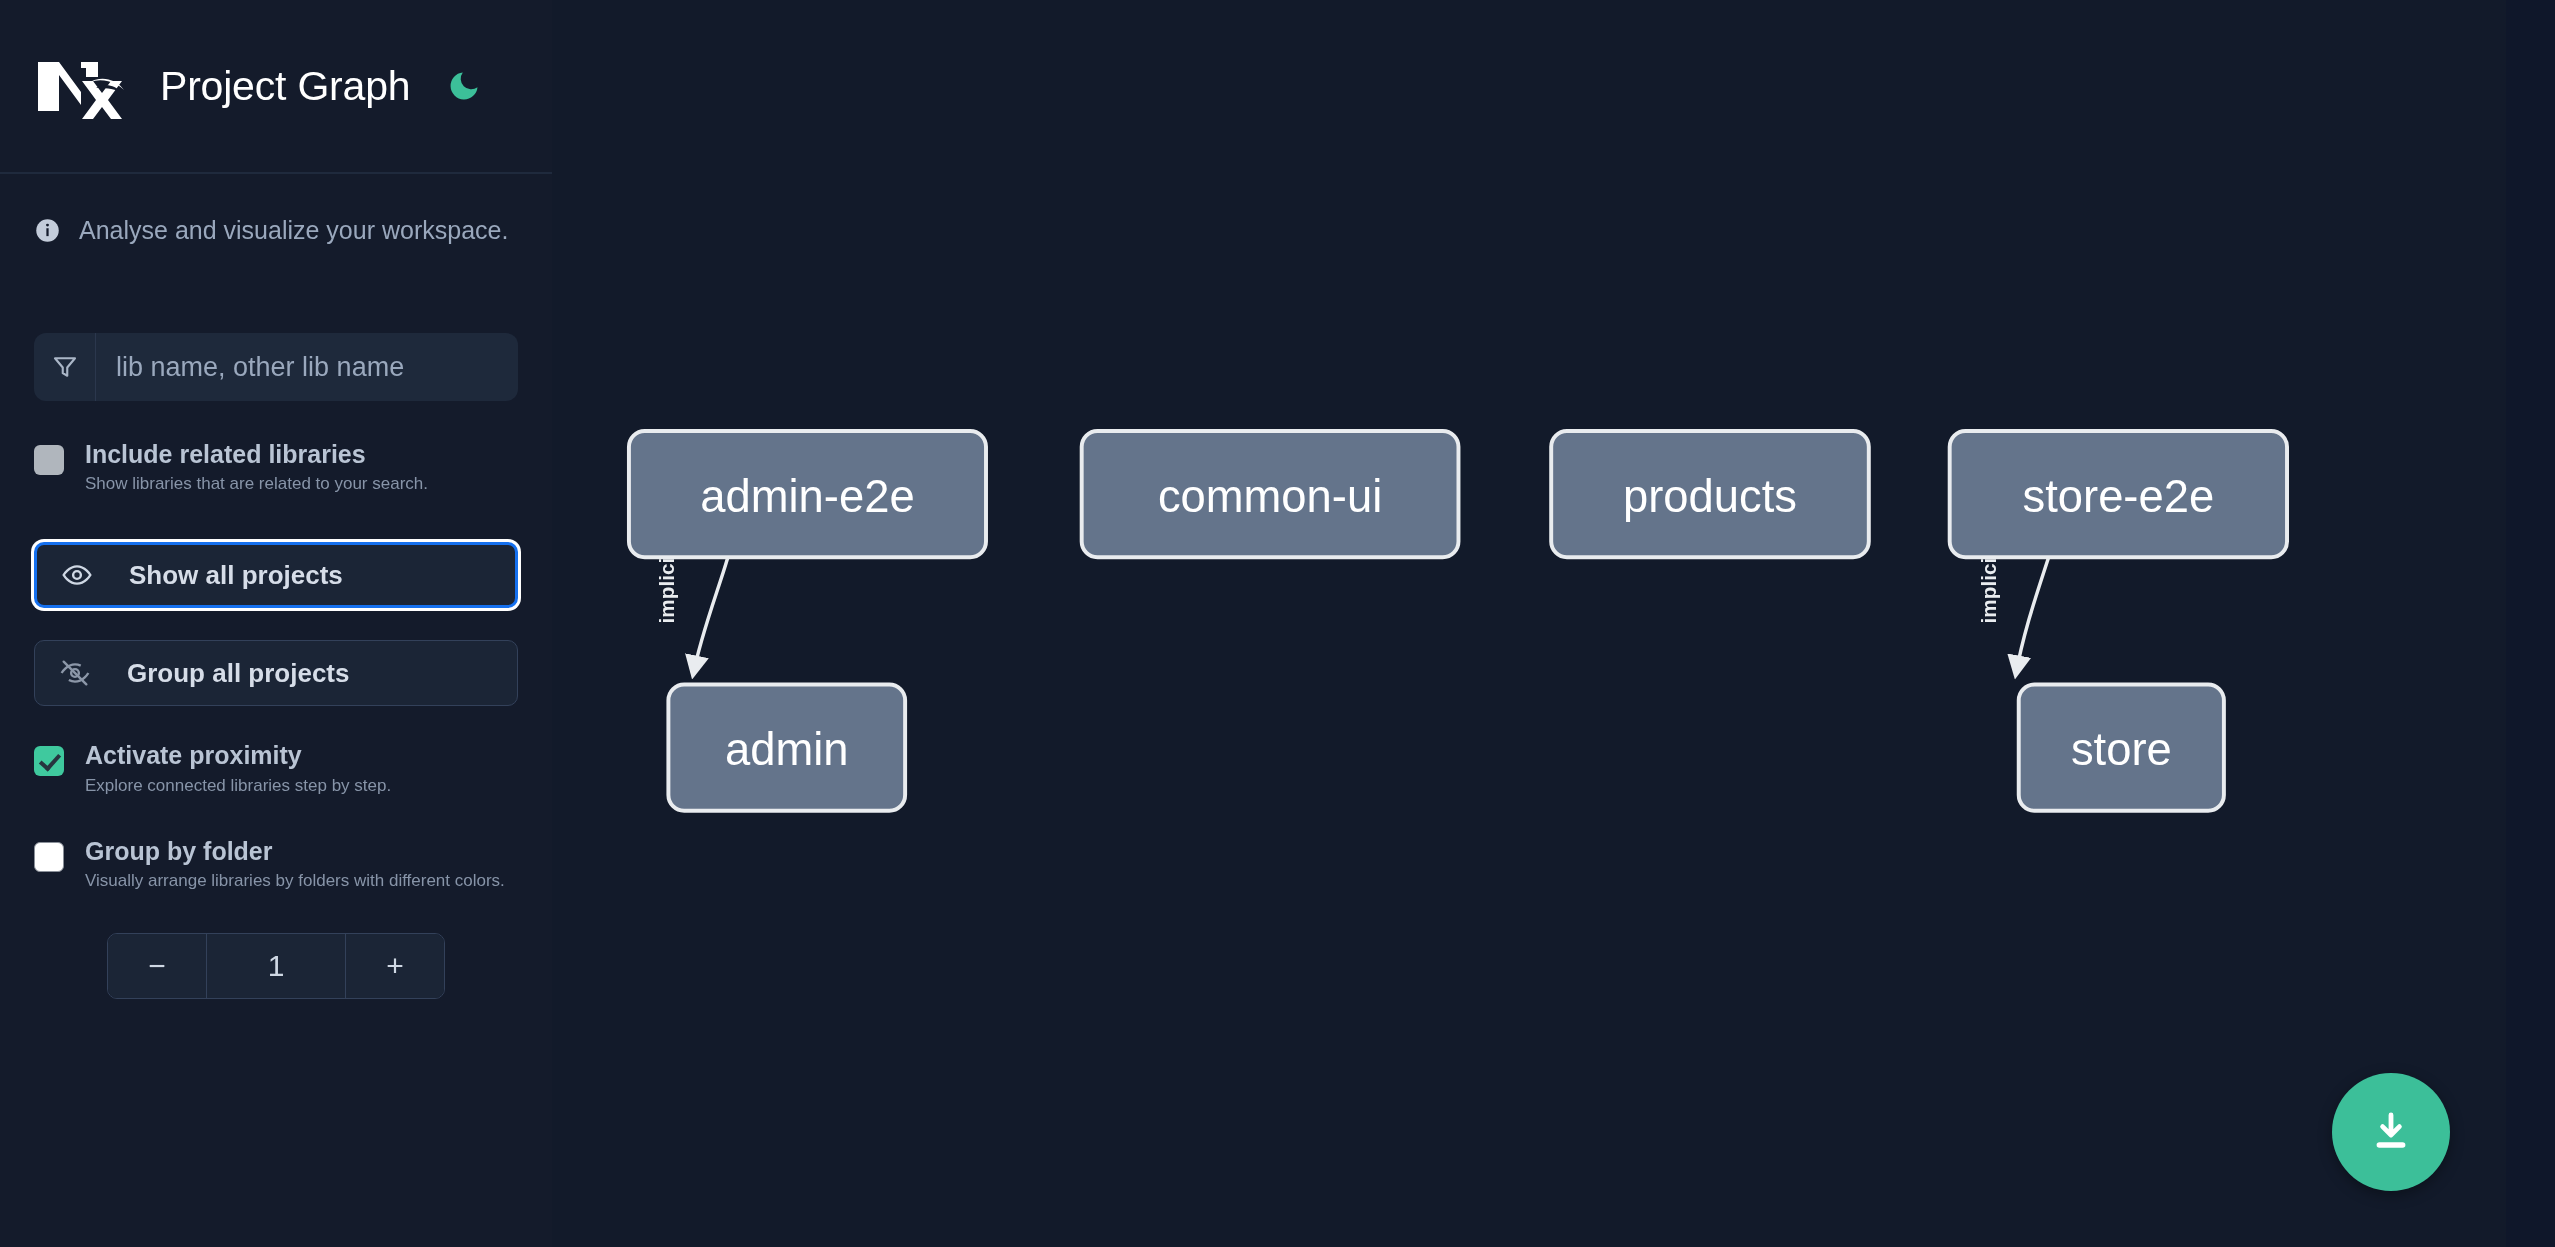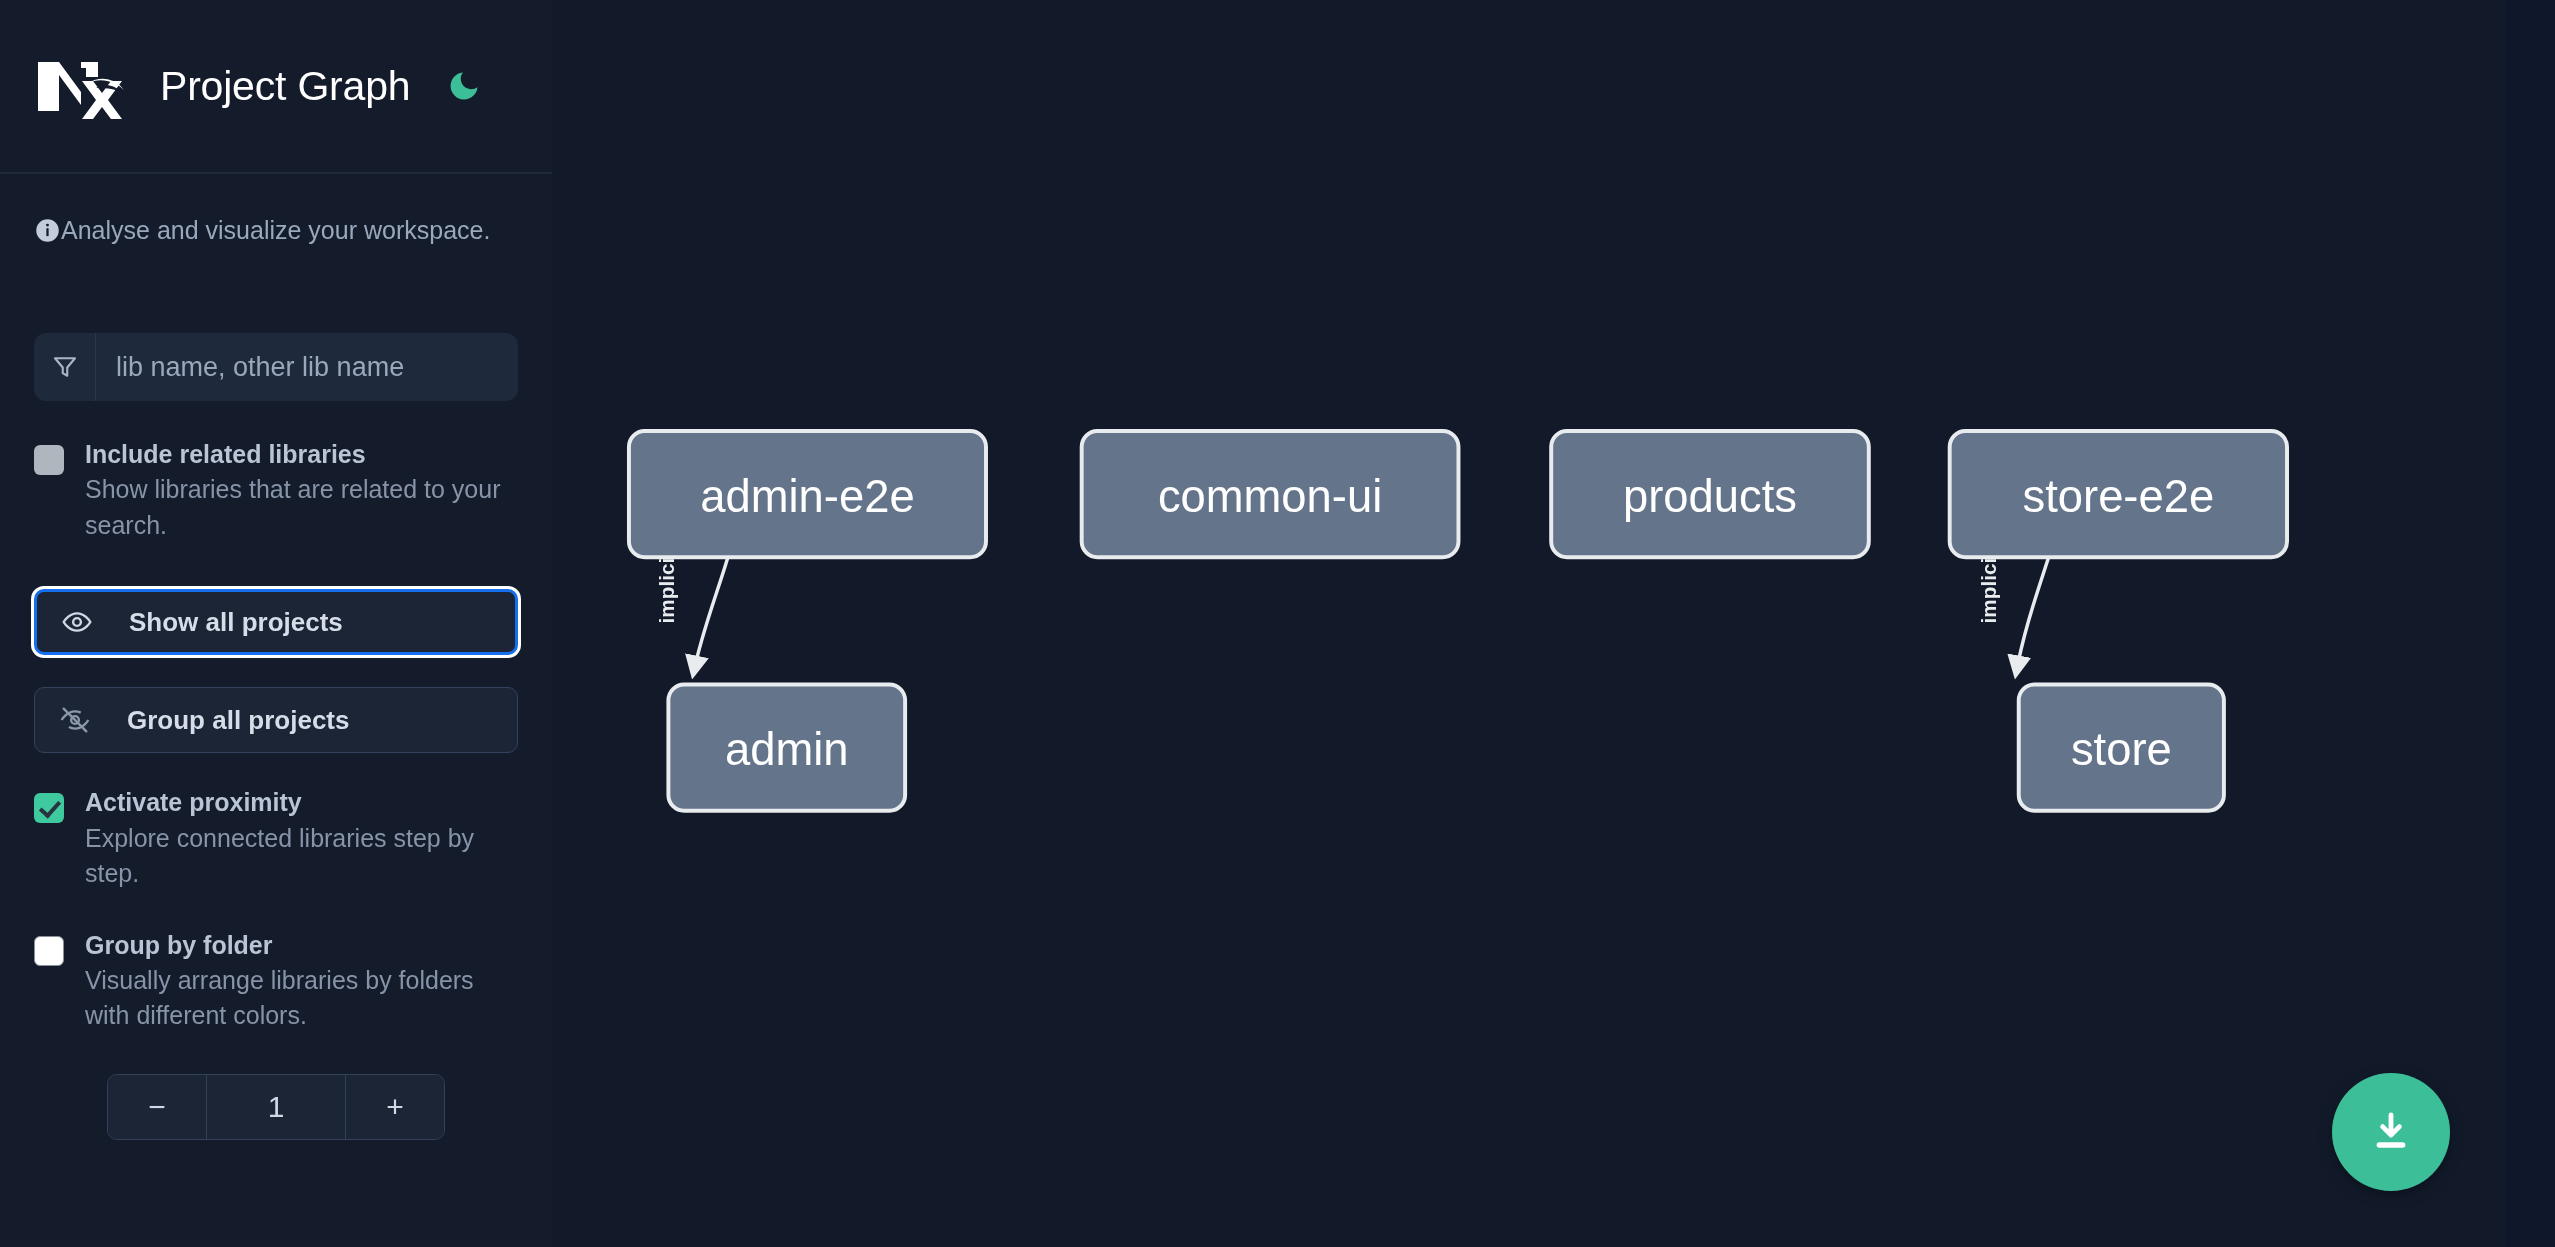--- a/index.html
+++ b/index.html
@@ -52,21 +52,21 @@
     display: flex; align-items: center; justify-content: center;
     cursor: pointer;
     background: none; border: none; padding: 0;
   }
 
   .sidebar-body { padding: 0 34px; }
 
   .tagline {
     display: flex;
     align-items: center;
-    gap: 0;
+    gap: 18px;
     margin-top: 42px;
     margin-bottom: 0;
   }
   .tagline-text {
     font-size: 25px;
     color: #9aa8bd;
     font-weight: 400;
   }
 
   
@@ -127,21 +127,21 @@
     transform: rotate(42deg);
   }
   .check-texts { flex: 1 1 auto; }
   .check-title {
     font-size: 25px;
     font-weight: 700;
     color: #b9c4d4;
     line-height: 1.25;
   }
   .check-desc {
-    font-size: 25px;
+    font-size: 17px;
     font-weight: 400;
     color: #8794a8;
     line-height: 1.42;
     margin-top: 2px;
   }
 
   
   .btn-stack { margin-top: 46px; }
   .action-btn {
     width: 100%;

